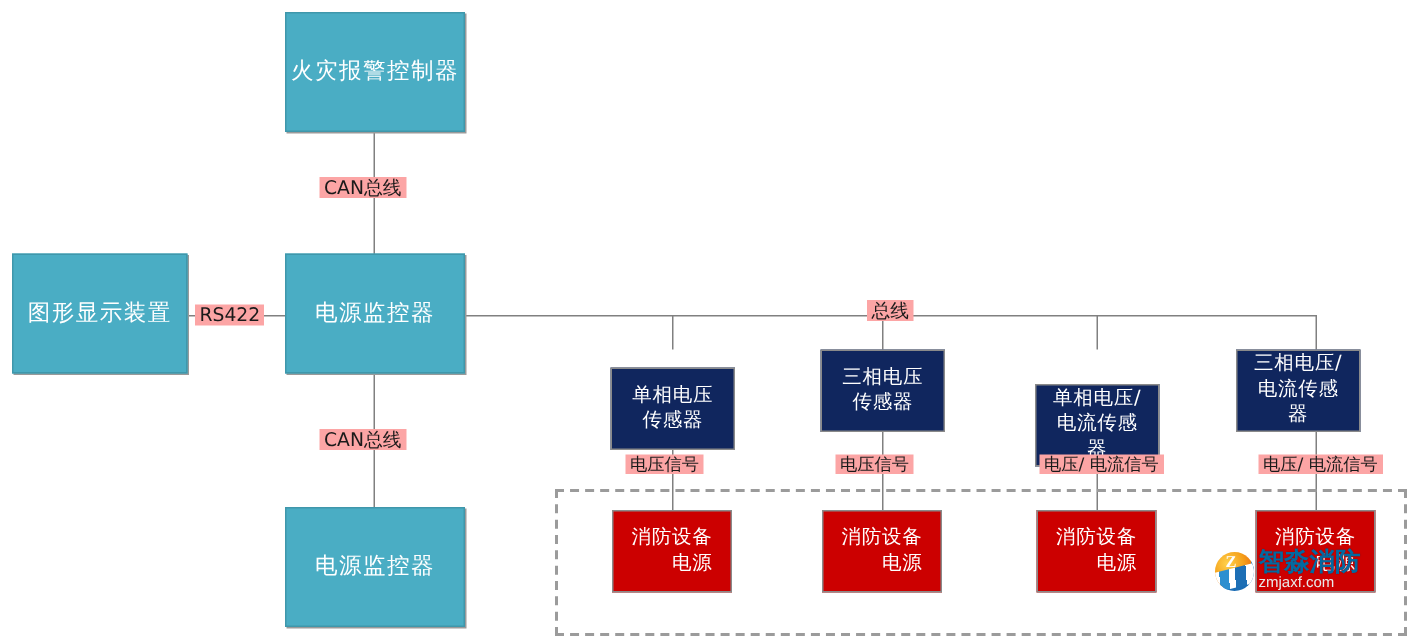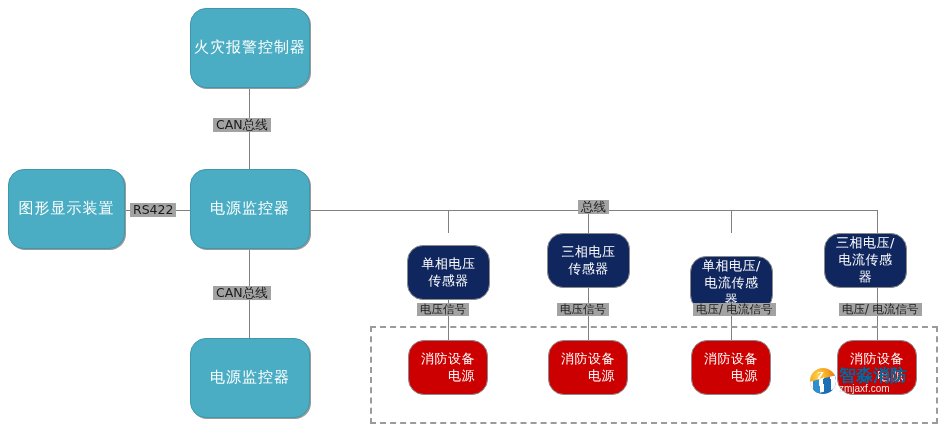--- a/index.html
+++ b/index.html
@@ -21,21 +21,20 @@
   .box{
     position:absolute;
     box-sizing:border-box;
     display:flex;
     align-items:center;
     justify-content:center;
     text-align:center;
     color:#ffffff;
     line-height:1.30;
     white-space:pre-line;
-    border-radius:16px;
   }
   .box.teal{
     background:#4aadc4;
     border:1px solid #3f97ab;
     box-shadow:1px 1px 0 #9a9a9a;
     font-size:15px;
     letter-spacing:1px;
   }
   .box.navy{
     background:#10265e;
@@ -48,21 +47,21 @@
     border:1px solid #8a8a8a;
     font-size:13px;
     letter-spacing:0.5px;
     text-align:right;
   }
 
   .label{
     position:absolute;
     font-size:12.5px;
     color:#1a1a1a;
-    background:#a3a3a3;
+    background:#fca5a5;
     padding:0 3px;
     white-space:nowrap;
     line-height:1.1;
   }
   .label.small{font-size:11.5px;}
 
   .dashbox{
     position:absolute;
     box-sizing:border-box;
     border:2px dashed #9b9b9b;

